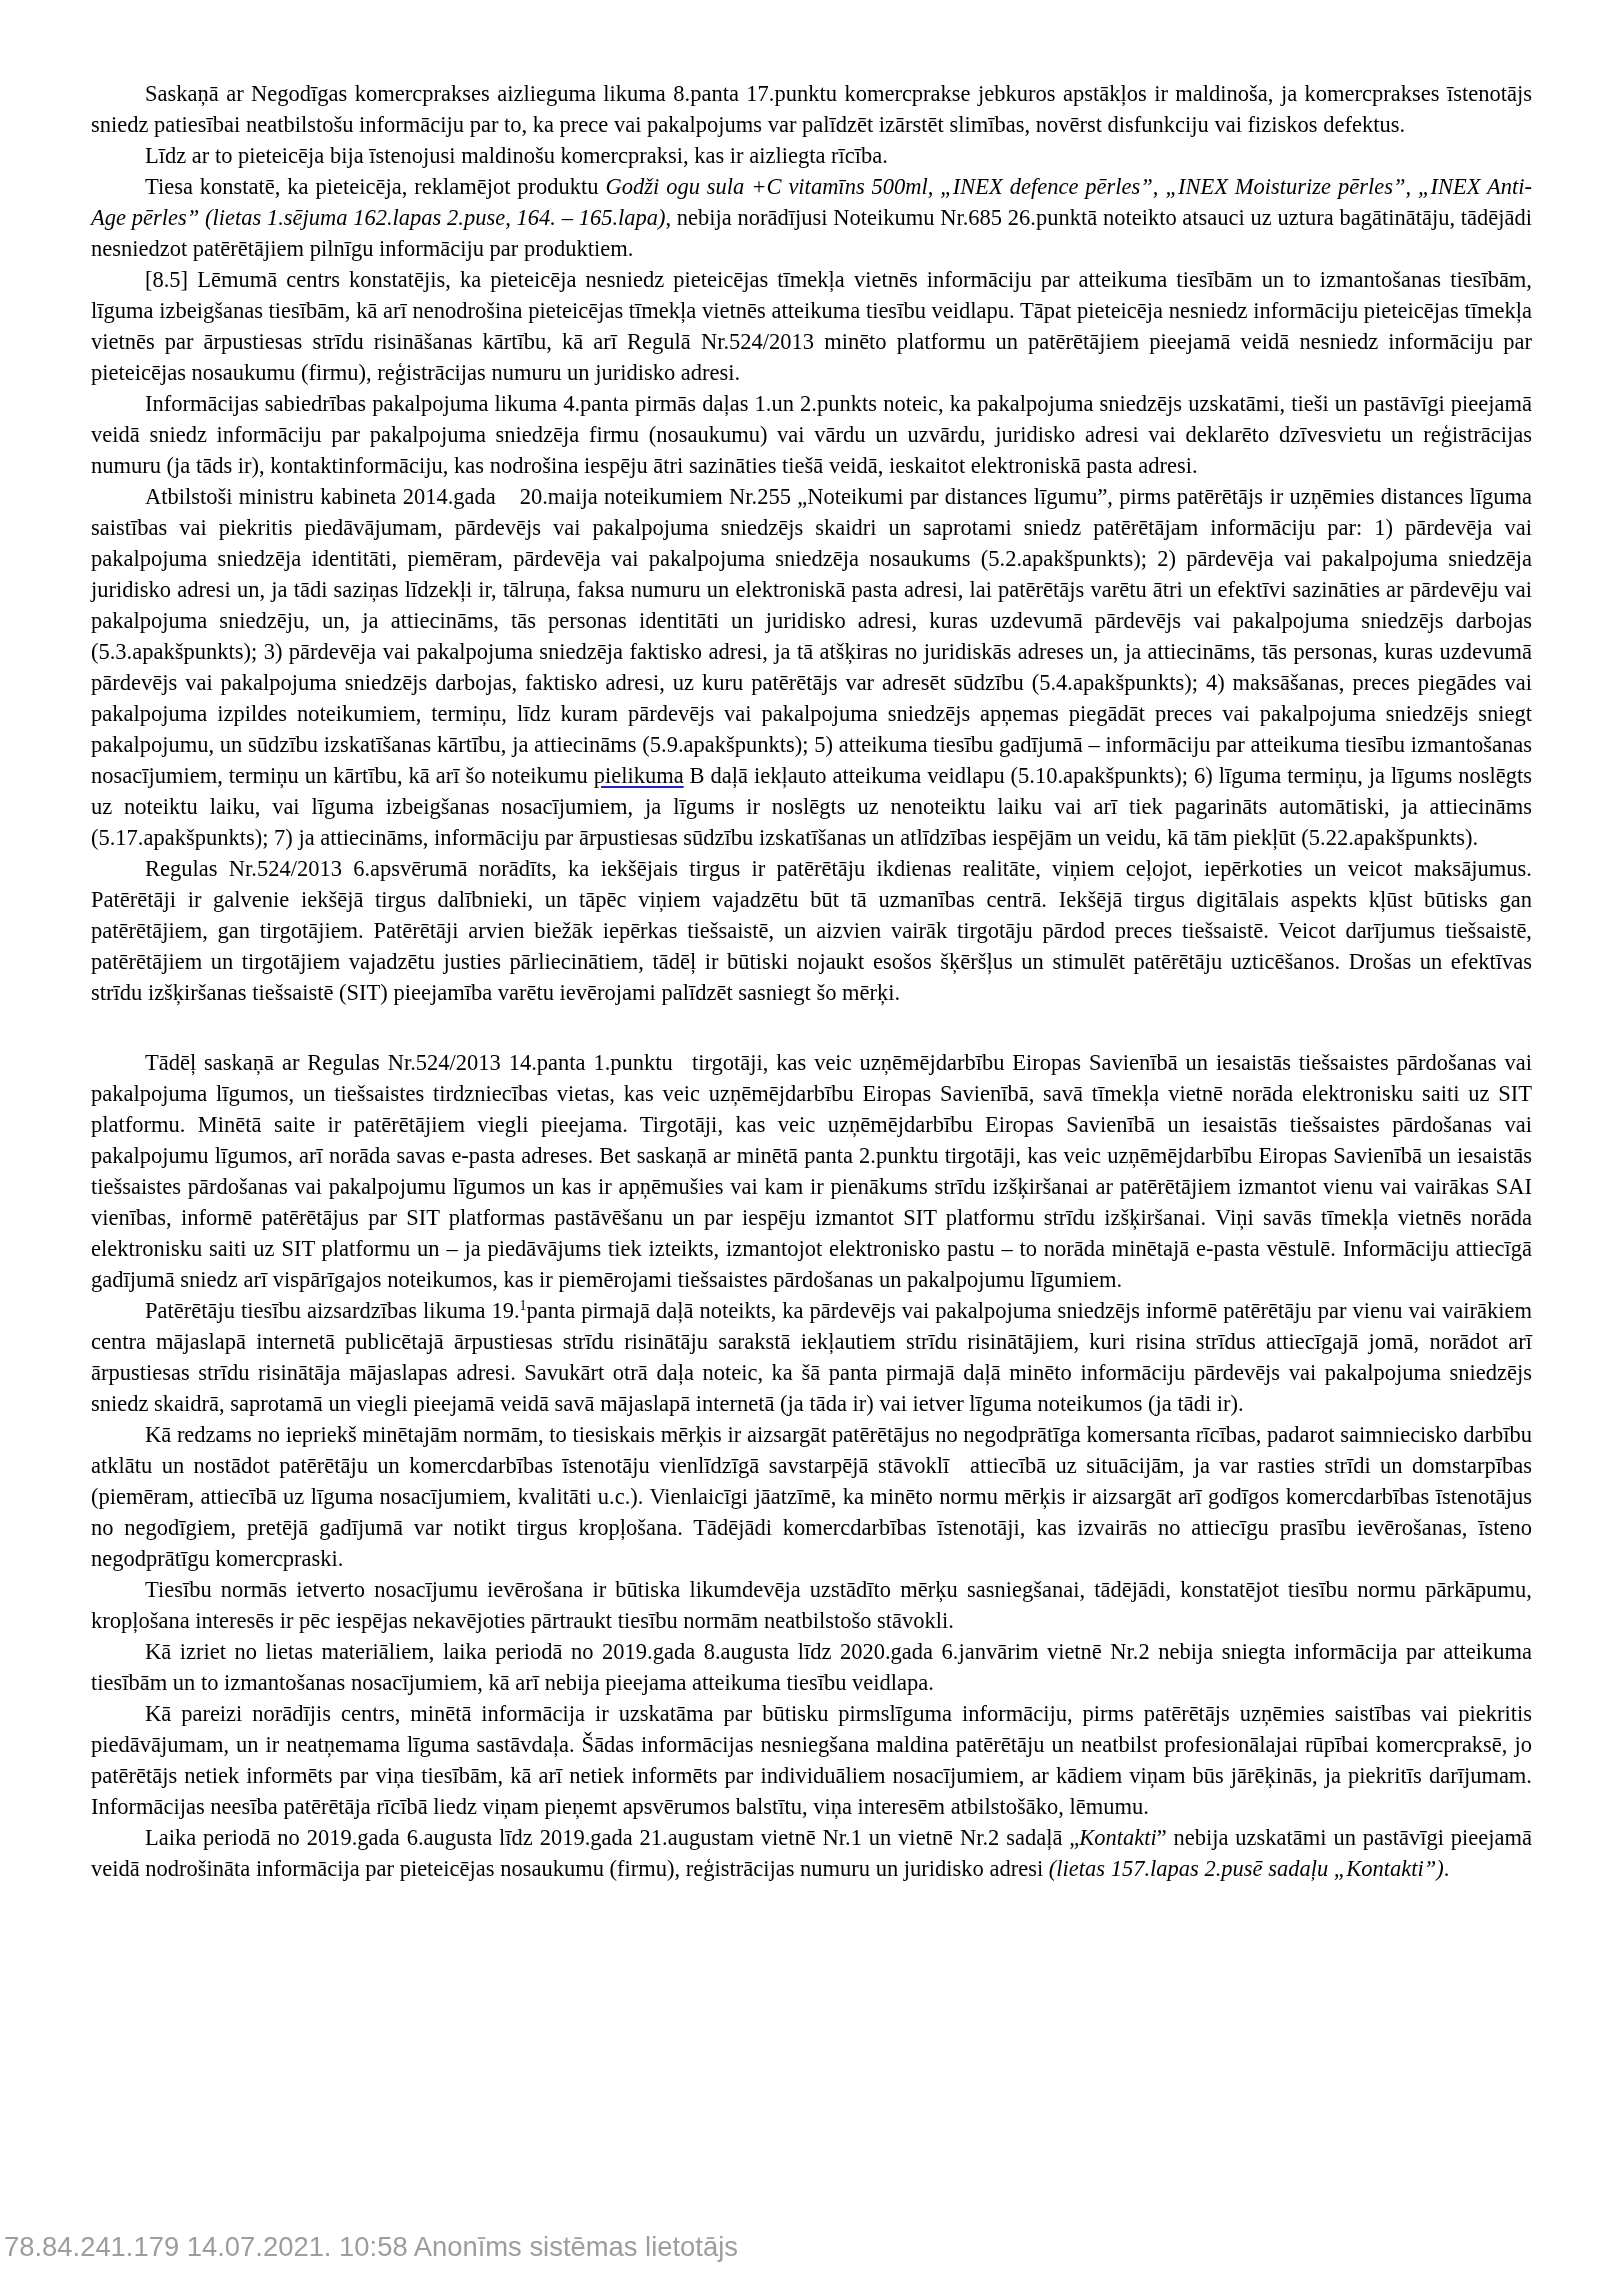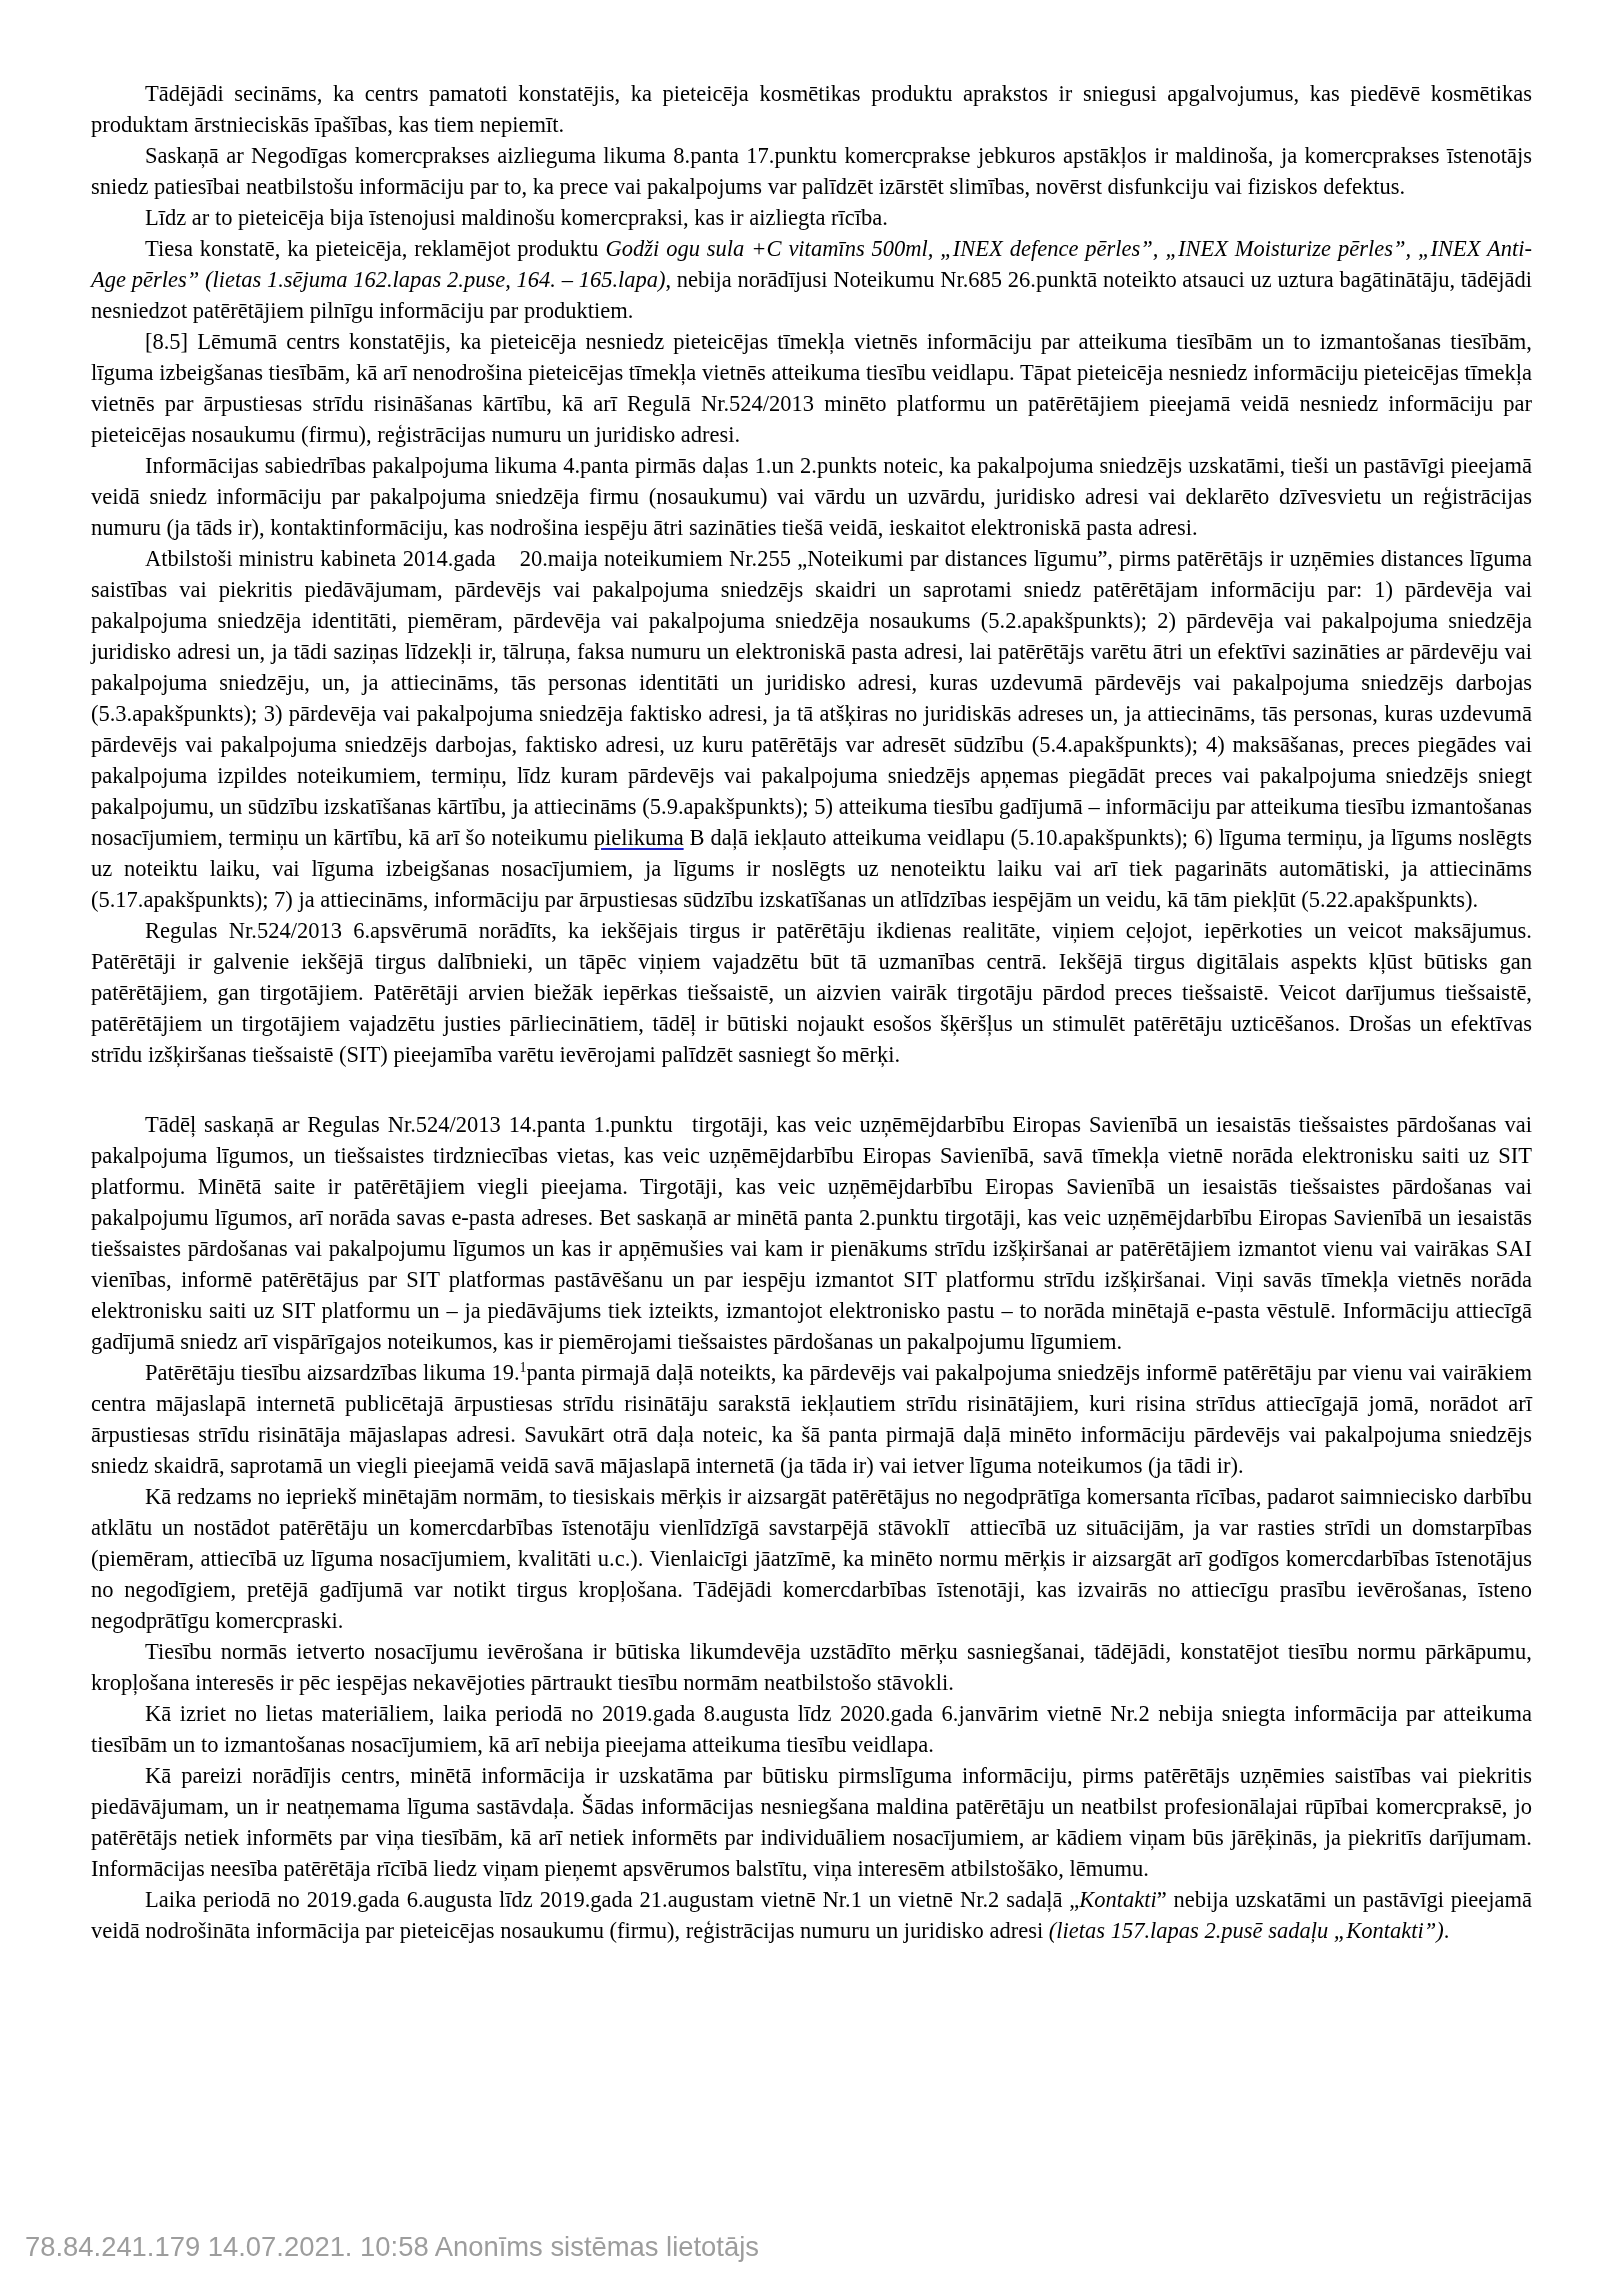--- a/index.html
+++ b/index.html
@@ -26,32 +26,31 @@
     color: #000000;
     text-decoration: underline;
     text-decoration-color: #2222cc;
     text-decoration-thickness: 2px;
     text-underline-offset: 2.9px;
     cursor: pointer;
   }
   sup.ssup { font-size: 0.62em; line-height: 0; }
   .footer {
     position: absolute;
-    left: 25px; top: 2231px;
+    left: 4px; top: 2231px;
     font-family: "Liberation Sans", "DejaVu Sans", sans-serif;
     font-size: 27.4px;
     color: #9d9d9d;
     white-space: nowrap;
   }
 </style>
 </head>
 <body style="background: rgb(255, 255, 255);">
 
 <div class="doc" style="color: rgb(0, 0, 0);">
-    <p class="para"><span>Tādējādi secināms, ka centrs pamatoti konstatējis, ka pieteicēja kosmētikas produktu aprakstos ir sniegusi apgalvojumus, kas piedēvē kosmētikas produktam ārstnieciskās īpašības, kas tiem nepiemīt.</span></p>
     <p class="para"><span>Saskaņā ar Negodīgas komercprakses aizlieguma likuma 8.panta 17.punktu komercprakse jebkuros apstākļos ir maldinoša, ja komercprakses īstenotājs sniedz patiesībai neatbilstošu informāciju par to, ka prece vai pakalpojums var palīdzēt izārstēt slimības, novērst disfunkciju vai fiziskos defektus.</span></p>
     <p class="para"><span>Līdz ar to pieteicēja bija īstenojusi maldinošu komercpraksi, kas ir aizliegta rīcība.</span></p>
     <p class="para"><span>Tiesa konstatē, ka pieteicēja, reklamējot produktu </span><span class="it">Godži ogu sula +C vitamīns 500ml, „INEX defence pērles”, „INEX Moisturize pērles”, „INEX Anti-Age pērles” (lietas 1.sējuma 162.lapas 2.puse, 164. – 165.lapa)</span><span>, nebija norādījusi Noteikumu Nr.685 26.punktā noteikto atsauci uz uztura bagātinātāju, tādējādi nesniedzot patērētājiem pilnīgu informāciju par produktiem.</span></p>
     <p class="para"><span>[8.5] Lēmumā centrs konstatējis, ka pieteicēja nesniedz pieteicējas tīmekļa vietnēs informāciju par atteikuma tiesībām un to izmantošanas tiesībām, līguma izbeigšanas tiesībām, kā arī nenodrošina pieteicējas tīmekļa vietnēs atteikuma tiesību veidlapu. Tāpat pieteicēja nesniedz informāciju pieteicējas tīmekļa vietnēs par ārpustiesas strīdu risināšanas kārtību, kā arī Regulā Nr.524/2013 minēto platformu un patērētājiem pieejamā veidā nesniedz informāciju par pieteicējas nosaukumu (firmu), reģistrācijas numuru un juridisko adresi.</span></p>
     <p class="para"><span>Informācijas sabiedrības pakalpojuma likuma 4.panta pirmās daļas 1.un 2.punkts noteic, ka pakalpojuma sniedzējs uzskatāmi, tieši un pastāvīgi pieejamā veidā sniedz informāciju par pakalpojuma sniedzēja firmu (nosaukumu) vai vārdu un uzvārdu, juridisko adresi vai deklarēto dzīvesvietu un reģistrācijas numuru (ja tāds ir), kontaktinformāciju, kas nodrošina iespēju ātri sazināties tiešā veidā, ieskaitot elektroniskā pasta adresi.</span></p>
     <p class="para"><span>Atbilstoši ministru kabineta 2014.gada   20.maija noteikumiem Nr.255 „Noteikumi par distances līgumu”, pirms patērētājs ir uzņēmies distances līguma saistības vai piekritis piedāvājumam, pārdevējs vai pakalpojuma sniedzējs skaidri un saprotami sniedz patērētājam informāciju par: 1) pārdevēja vai pakalpojuma sniedzēja identitāti, piemēram, pārdevēja vai pakalpojuma sniedzēja nosaukums (5.2.apakšpunkts); 2) pārdevēja vai pakalpojuma sniedzēja juridisko adresi un, ja tādi saziņas līdzekļi ir, tālruņa, faksa numuru un elektroniskā pasta adresi, lai patērētājs varētu ātri un efektīvi sazināties ar pārdevēju vai pakalpojuma sniedzēju, un, ja attiecināms, tās personas identitāti un juridisko adresi, kuras uzdevumā pārdevējs vai pakalpojuma sniedzējs darbojas (5.3.apakšpunkts); 3) pārdevēja vai pakalpojuma sniedzēja faktisko adresi, ja tā atšķiras no juridiskās adreses un, ja attiecināms, tās personas, kuras uzdevumā pārdevējs vai pakalpojuma sniedzējs darbojas, faktisko adresi, uz kuru patērētājs var adresēt sūdzību (5.4.apakšpunkts); 4) maksāšanas, preces piegādes vai pakalpojuma izpildes noteikumiem, termiņu, līdz kuram pārdevējs vai pakalpojuma sniedzējs apņemas piegādāt preces vai pakalpojuma sniedzējs sniegt pakalpojumu, un sūdzību izskatīšanas kārtību, ja attiecināms (5.9.apakšpunkts); 5) atteikuma tiesību gadījumā – informāciju par atteikuma tiesību izmantošanas nosacījumiem, termiņu un kārtību, kā arī šo noteikumu </span><span class="doclink" style="text-decoration-color: rgb(34, 34, 204);">pielikuma</span><span> B daļā iekļauto atteikuma veidlapu (5.10.apakšpunkts); 6) līguma termiņu, ja līgums noslēgts uz noteiktu laiku, vai līguma izbeigšanas nosacījumiem, ja līgums ir noslēgts uz nenoteiktu laiku vai arī tiek pagarināts automātiski, ja attiecināms (5.17.apakšpunkts); 7) ja attiecināms, informāciju par ārpustiesas sūdzību izskatīšanas un atlīdzības iespējām un veidu, kā tām piekļūt (5.22.apakšpunkts).</span></p>
     <p class="para"><span>Regulas Nr.524/2013 6.apsvērumā norādīts, ka iekšējais tirgus ir patērētāju ikdienas realitāte, viņiem ceļojot, iepērkoties un veicot maksājumus. Patērētāji ir galvenie iekšējā tirgus dalībnieki, un tāpēc viņiem vajadzētu būt tā uzmanības centrā. Iekšējā tirgus digitālais aspekts kļūst būtisks gan patērētājiem, gan tirgotājiem. Patērētāji arvien biežāk iepērkas tiešsaistē, un aizvien vairāk tirgotāju pārdod preces tiešsaistē. Veicot darījumus tiešsaistē, patērētājiem un tirgotājiem vajadzētu justies pārliecinātiem, tādēļ ir būtiski nojaukt esošos šķēršļus un stimulēt patērētāju uzticēšanos. Drošas un efektīvas strīdu izšķiršanas tiešsaistē (SIT) pieejamība varētu ievērojami palīdzēt sasniegt šo mērķi.</span></p>
     <p class="para gap"><span>Tādēļ saskaņā ar Regulas Nr.524/2013 14.panta 1.punktu  tirgotāji, kas veic uzņēmējdarbību Eiropas Savienībā un iesaistās tiešsaistes pārdošanas vai pakalpojuma līgumos, un tiešsaistes tirdzniecības vietas, kas veic uzņēmējdarbību Eiropas Savienībā, savā tīmekļa vietnē norāda elektronisku saiti uz SIT platformu. Minētā saite ir patērētājiem viegli pieejama. Tirgotāji, kas veic uzņēmējdarbību Eiropas Savienībā un iesaistās tiešsaistes pārdošanas vai pakalpojumu līgumos, arī norāda savas e-pasta adreses. Bet saskaņā ar minētā panta 2.punktu tirgotāji, kas veic uzņēmējdarbību Eiropas Savienībā un iesaistās tiešsaistes pārdošanas vai pakalpojumu līgumos un kas ir apņēmušies vai kam ir pienākums strīdu izšķiršanai ar patērētājiem izmantot vienu vai vairākas SAI vienības, informē patērētājus par SIT platformas pastāvēšanu un par iespēju izmantot SIT platformu strīdu izšķiršanai. Viņi savās tīmekļa vietnēs norāda elektronisku saiti uz SIT platformu un – ja piedāvājums tiek izteikts, izmantojot elektronisko pastu – to norāda minētajā e-pasta vēstulē. Informāciju attiecīgā gadījumā sniedz arī vispārīgajos noteikumos, kas ir piemērojami tiešsaistes pārdošanas un pakalpojumu līgumiem.</span></p>
     <p class="para"><span>Patērētāju tiesību aizsardzības likuma 19.</span><sup class="ssup">1</sup><span>panta pirmajā daļā noteikts, ka pārdevējs vai pakalpojuma sniedzējs informē patērētāju par vienu vai vairākiem centra mājaslapā internetā publicētajā ārpustiesas strīdu risinātāju sarakstā iekļautiem strīdu risinātājiem, kuri risina strīdus attiecīgajā jomā, norādot arī ārpustiesas strīdu risinātāja mājaslapas adresi. Savukārt otrā daļa noteic, ka šā panta pirmajā daļā minēto informāciju pārdevējs vai pakalpojuma sniedzējs sniedz skaidrā, saprotamā un viegli pieejamā veidā savā mājaslapā internetā (ja tāda ir) vai ietver līguma noteikumos (ja tādi ir).</span></p>
     <p class="para"><span>Kā redzams no iepriekš minētajām normām, to tiesiskais mērķis ir aizsargāt patērētājus no negodprātīga komersanta rīcības, padarot saimniecisko darbību atklātu un nostādot patērētāju un komercdarbības īstenotāju vienlīdzīgā savstarpējā stāvoklī  attiecībā uz situācijām, ja var rasties strīdi un domstarpības (piemēram, attiecībā uz līguma nosacījumiem, kvalitāti u.c.). Vienlaicīgi jāatzīmē, ka minēto normu mērķis ir aizsargāt arī godīgos komercdarbības īstenotājus no negodīgiem, pretējā gadījumā var notikt tirgus kropļošana. Tādējādi komercdarbības īstenotāji, kas izvairās no attiecīgu prasību ievērošanas, īsteno negodprātīgu komercpraski.</span></p>

